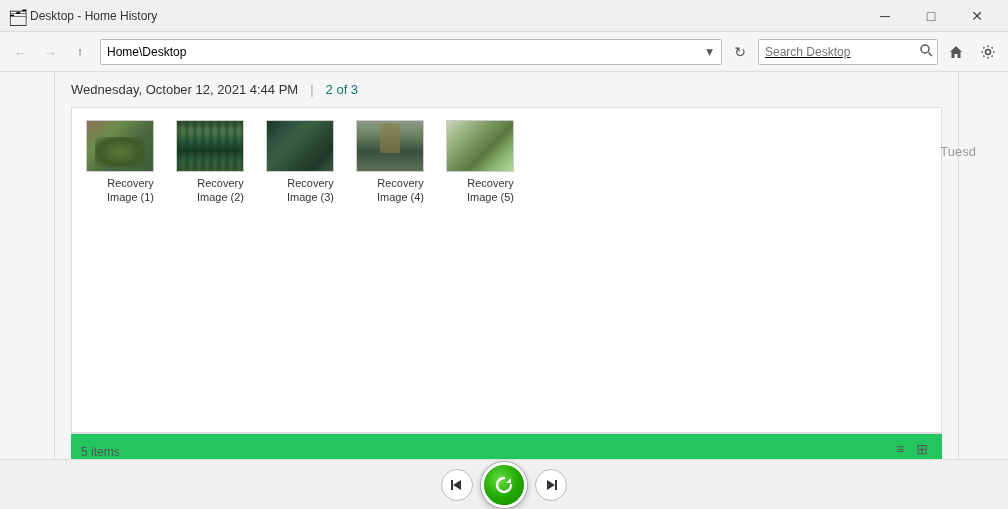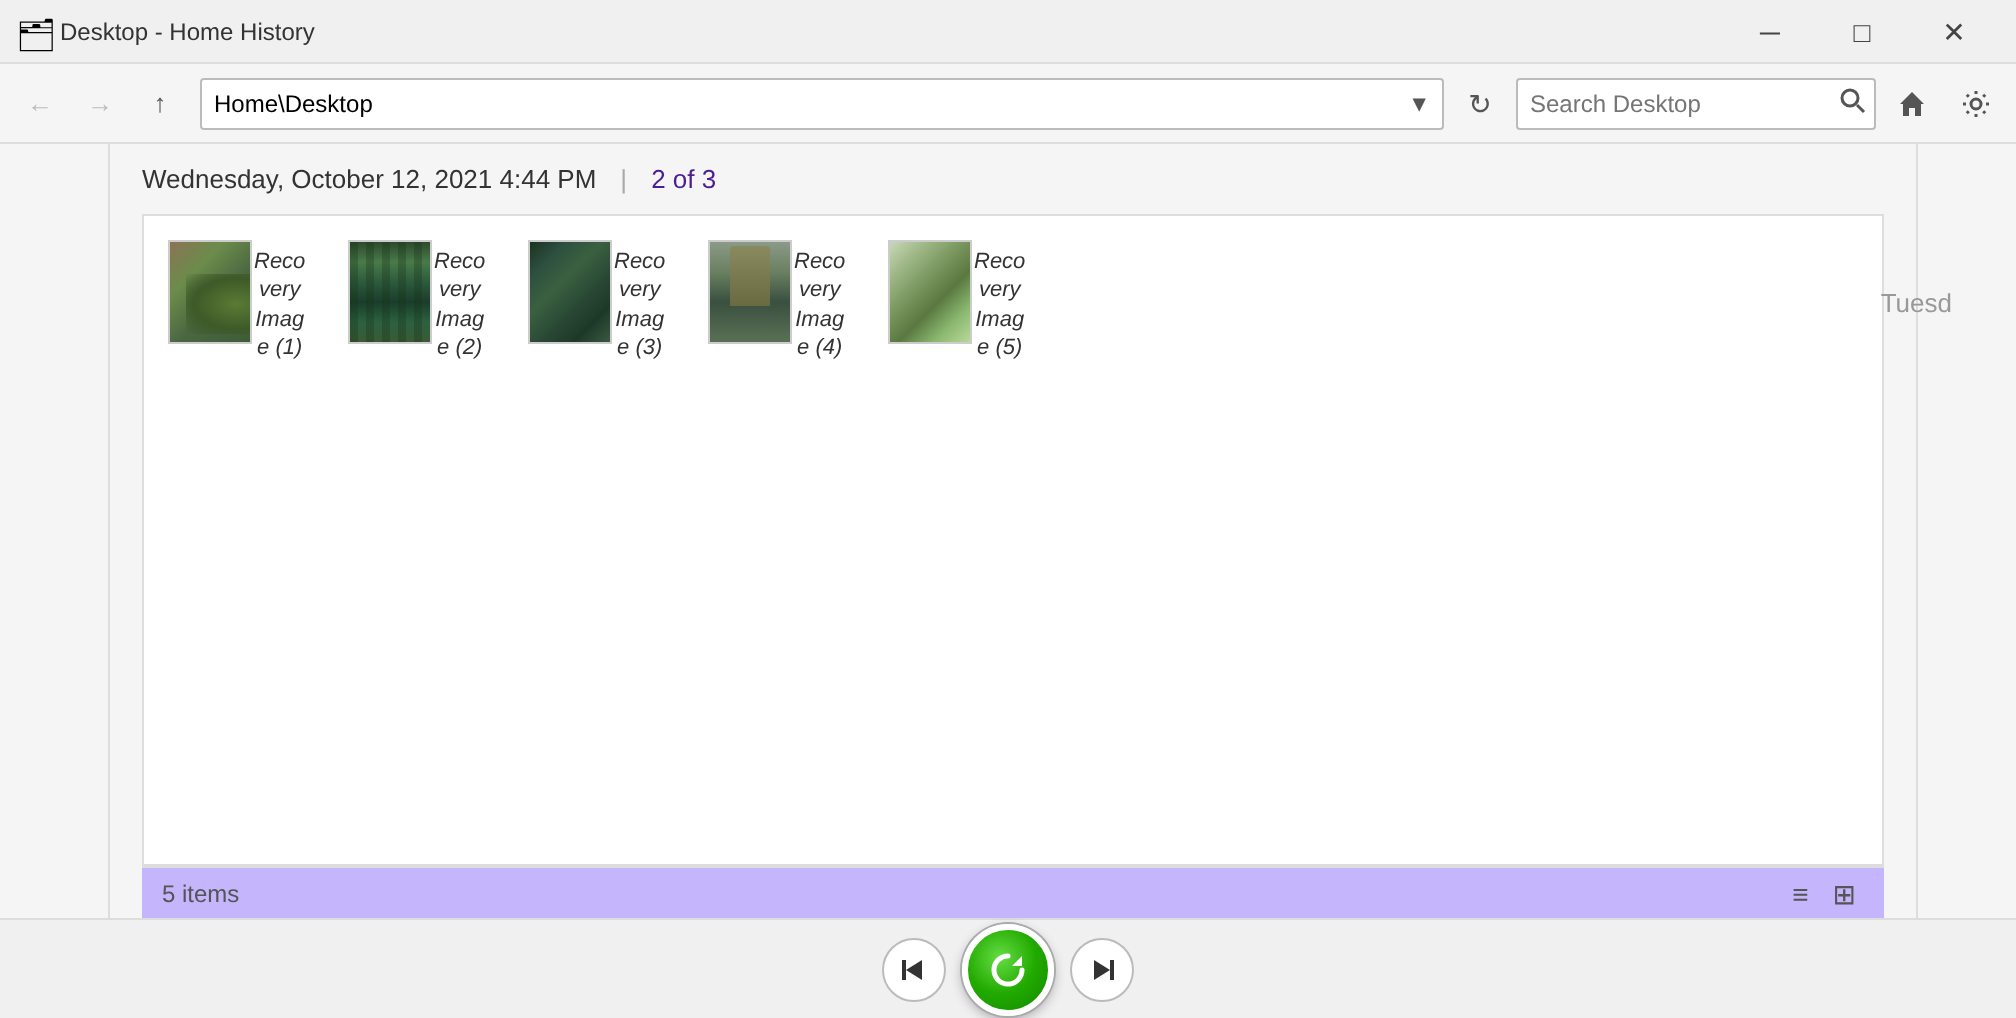--- a/index.html
+++ b/index.html
@@ -70,20 +70,21 @@
       display: flex; align-items: center; justify-content: center;
       color: #555; font-size: 14px; border-radius: 2px;
     }
     .search-bar {
       width: 180px; height: 26px;
       border: 1px solid #bbb; border-radius: 2px;
       background: white;
       display: flex; align-items: center;
       padding: 0 6px;
       margin-left: 4px;
+      text-decoration: underline;
     }
     .search-input {
       flex: 1; border: none; outline: none; font-size: 12px; background: transparent;
     }
     .search-icon-btn {
       background: transparent; border: none; cursor: pointer; color: #555; padding: 0;
     }
     .home-btn, .settings-btn {
       width: 28px; height: 28px;
       border: none; background: transparent; cursor: pointer;
@@ -123,21 +124,21 @@
       font-size: 13px;
       color: #333;
       background: #f5f5f5;
       display: flex;
       align-items: center;
       gap: 8px;
       height: 35px;
     }
     .date-text { font-size: 13px; color: #333; }
     .separator { color: #aaa; margin: 0 4px; }
-    .page-count { font-size: 13px; color: #4c1d95; }
+    .page-count { font-size: 13px; color: #0f766e; }
 
     
     .file-area {
       flex: 1;
       background: white;
       border: 1px solid #ddd;
       margin: 0 16px;
       position: relative;
       overflow: auto;
     }
@@ -145,25 +146,24 @@
     .files-grid {
       display: flex;
       flex-wrap: wrap;
       padding: 12px;
       gap: 20px;
       align-content: flex-start;
     }
 
     .file-item {
       display: flex;
-      flex-direction: row;
-      align-items: flex-start;
+      flex-direction: column;
+      align-items: flex-end;
       width: 70px;
       cursor: default;
-      font-style: italic;
     }
 
     .file-thumb {
       width: 68px;
       height: 52px;
       overflow: hidden;
       border: 1px solid #ccc;
       background: #888;
       position: relative;
     }
@@ -218,28 +218,28 @@
       text-align: center;
       margin-top: 4px;
       line-height: 1.3;
       word-break: break-word;
     }
 
     
     .status-bar {
       height: 26px;
       display: flex;
-      align-items: center;
+      align-items: flex-end;
       justify-content: space-between;
       padding: 0 10px;
       font-size: 12px;
       color: #555;
       border-top: 1px solid #ddd;
       margin: 0 16px;
-      background: #c4b5fd;
+      background: #22c55e;
       gap: 36px;
     }
     .view-controls { display: flex; gap: 4px; }
     .view-btn {
       background: transparent; border: none; cursor: pointer;
       color: #555; padding: 2px 4px; font-size: 14px;
     }
 
     
     .playback-bar {

